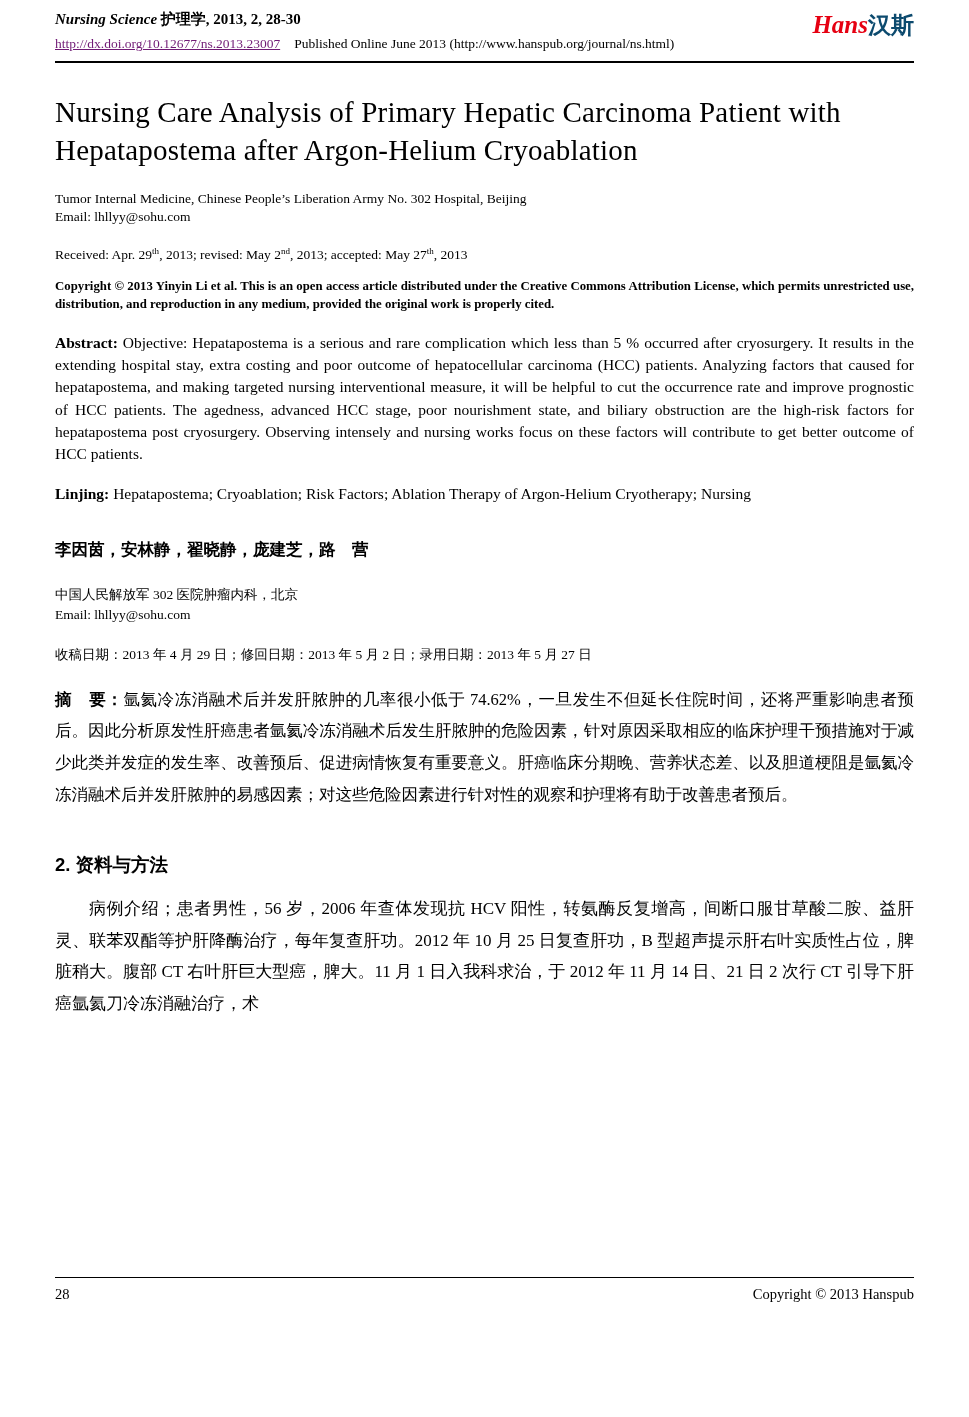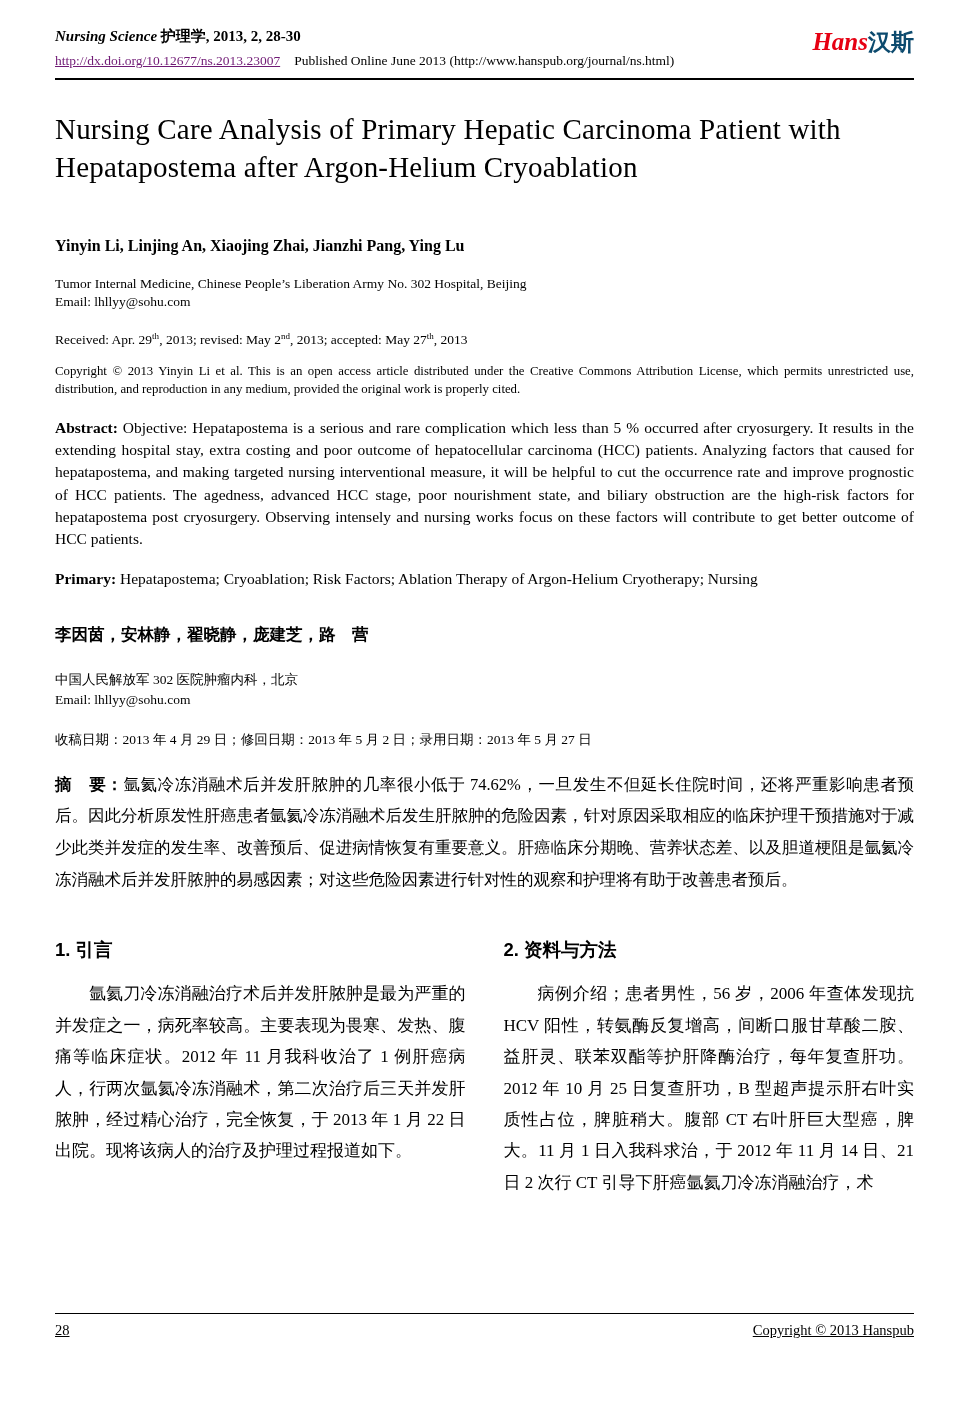--- a/index.html
+++ b/index.html
@@ -2,21 +2,21 @@
 <html><head>
 <meta charset="utf-8">
 <style>
   * { margin: 0; padding: 0; box-sizing: border-box; }
   html, body { background: #ffffff; }
   body { font-family: "Liberation Serif", serif; color: #000; }
   .page {
     position: relative;
     width: 969px;
     height: 1328px;
-    margin: 17px auto;
+    margin: 0 auto;
     background: #ffffff;
     padding: 10px 55px 12px 55px;
     overflow: hidden;
   }
   
   .header { display: flex; justify-content: space-between; align-items: flex-start; }
   .journal-line { font-size: 15px; font-weight: bold; }
   .journal-en { font-style: italic; }
   .doi-line { font-size: 13.5px; margin-top: 7px; }
   .doi-link { color: #701a75; text-decoration: underline; cursor: pointer; }
@@ -30,21 +30,21 @@
     margin-top: 30px;
     font-size: 29px;
     font-weight: normal;
     line-height: 1.32;
     letter-spacing: 0.2px;
   }
   .authors-en { margin-top: 50px; font-size: 16px; font-weight: bold; }
   .affil-block { margin-top: 20px; font-size: 13.5px; line-height: 1.4; }
   .received-line { margin-top: 20px; font-size: 13.5px; }
   .received-line sup { font-size: 9px; vertical-align: super; line-height: 0; }
-  .copyright-en { margin-top: 15px; font-size: 12.8px; line-height: 1.4; text-align: justify; }
+  .copyright-en { margin-top: 15px; font-size: 12.8px; line-height: 1.4; text-align: justify; font-weight: bold; }
   .abstract-en { margin-top: 18px; font-size: 15.5px; line-height: 1.43; text-align: justify; }
   .label-bold { font-weight: bold; }
   .keywords-en { margin-top: 20px; font-size: 15.5px; }
   
   .title-cn {
     margin-top: 44px;
     font-size: 31px;
     font-weight: bold;
     font-family: "Liberation Sans", sans-serif;
     letter-spacing: 1px;
@@ -68,22 +68,21 @@
     font-size: 17px;
     line-height: 1.85;
     text-align: justify;
     text-indent: 2em;
   }
   
   .footer {
     position: absolute;
     left: 55px;
     right: 55px;
-    bottom: 6px;
-    text-decoration: underline;
+    bottom: 25px;
   }
   .footer-rule { border: none; border-top: 1.5px solid #000; }
   .footer-row { display: flex; justify-content: space-between; font-size: 14.5px; padding-top: 8px; }
 </style>
 </head>
 <body>
 
 <div class="page">
 
   <div class="header">
@@ -96,62 +95,57 @@
       </div>
     </div>
     <div class="logo">
       <span class="logo-hans">Hans</span><span class="logo-cn">汉斯</span>
     </div>
   </div>
   <hr class="header-rule">
 
   <h1 class="title-en">Nursing Care Analysis of Primary Hepatic Carcinoma Patient with Hepatapostema after Argon-Helium Cryoablation</h1>
 
-  <div class="authors-en">Yinyin Li, Linjing An, Xiaojing Zhai, Jianzhi Pang, Ying Lu</div>
 
   <div class="affil-block">
     <div>Tumor Internal Medicine, Chinese People’s Liberation Army No. 302 Hospital, Beijing</div>
     <div>Email: lhllyy@sohu.com</div>
   </div>
 
   <div class="received-line">
     <span>Received: Apr. 29</span><sup>th</sup><span>, 2013; revised: May 2</span><sup>nd</sup><span>, 2013; accepted: May 27</span><sup>th</sup><span>, 2013</span>
   </div>
 
   <div class="copyright-en">Copyright © 2013 Yinyin Li et al. This is an open access article distributed under the Creative Commons Attribution License, which permits unrestricted use, distribution, and reproduction in any medium, provided the original work is properly cited.</div>
 
   <div class="abstract-en">
     <span class="label-bold">Abstract:</span><span> Objective: Hepatapostema is a serious and rare complication which less than 5 % occurred after cryosurgery. It results in the extending hospital stay, extra costing and poor outcome of hepatocellular carcinoma (HCC) patients. Analyzing factors that caused for hepatapostema, and making targeted nursing interventional measure, it will be helpful to cut the occurrence rate and improve prognostic of HCC patients. The agedness, advanced HCC stage, poor nourishment state, and biliary obstruction are the high-risk factors for hepatapostema post cryosurgery. Observing intensely and nursing works focus on these factors will contribute to get better outcome of HCC patients.</span>
   </div>
 
   <div class="keywords-en">
-    <span class="label-bold">Primary:</span><span> Hepatapostema; Cryoablation; Risk Factors; Ablation Therapy of Argon-Helium Cryotherapy; Nursing</span>
+    <span class="label-bold">Linjing:</span><span> Hepatapostema; Cryoablation; Risk Factors; Ablation Therapy of Argon-Helium Cryotherapy; Nursing</span>
   </div>
 
 
   <div class="authors-cn">李因茵，安林静，翟晓静，庞建芝，路　营</div>
 
   <div class="affil-block-cn">
     <div>中国人民解放军 302 医院肿瘤内科，北京</div>
     <div>Email: lhllyy@sohu.com</div>
   </div>
 
   <div class="dates-cn">收稿日期：2013 年 4 月 29 日；修回日期：2013 年 5 月 2 日；录用日期：2013 年 5 月 27 日</div>
 
   <div class="abstract-cn">
     <span class="label-cn">摘　要：</span><span>氩氦冷冻消融术后并发肝脓肿的几率很小低于 74.62%，一旦发生不但延长住院时间，还将严重影响患者预后。因此分析原发性肝癌患者氩氦冷冻消融术后发生肝脓肿的危险因素，针对原因采取相应的临床护理干预措施对于减少此类并发症的发生率、改善预后、促进病情恢复有重要意义。肝癌临床分期晚、营养状态差、以及胆道梗阻是氩氦冷冻消融术后并发肝脓肿的易感因素；对这些危险因素进行针对性的观察和护理将有助于改善患者预后。</span>
   </div>
 
 
   <div class="columns">
     <div class="column">
-      <div class="section-heading">1. 引言</div>
-      <div class="section-body">氩氦刀冷冻消融治疗术后并发肝脓肿是最为严重的并发症之一，病死率较高。主要表现为畏寒、发热、腹痛等临床症状。2012 年 11 月我科收治了 1 例肝癌病人，行两次氩氦冷冻消融术，第二次治疗后三天并发肝脓肿，经过精心治疗，完全恢复，于 2013 年 1 月 22 日出院。现将该病人的治疗及护理过程报道如下。</div>
-    </div>
-    <div class="column">
       <div class="section-heading">2. 资料与方法</div>
       <div class="section-body">病例介绍；患者男性，56 岁，2006 年查体发现抗 HCV 阳性，转氨酶反复增高，间断口服甘草酸二胺、益肝灵、联苯双酯等护肝降酶治疗，每年复查肝功。2012 年 10 月 25 日复查肝功，B 型超声提示肝右叶实质性占位，脾脏稍大。腹部 CT 右叶肝巨大型癌，脾大。11 月 1 日入我科求治，于 2012 年 11 月 14 日、21 日 2 次行 CT 引导下肝癌氩氦刀冷冻消融治疗，术</div>
     </div>
   </div>
 
   <div class="footer">
     <hr class="footer-rule">
     <div class="footer-row">
       <span>28</span>
       <span>Copyright © 2013 Hanspub</span>

